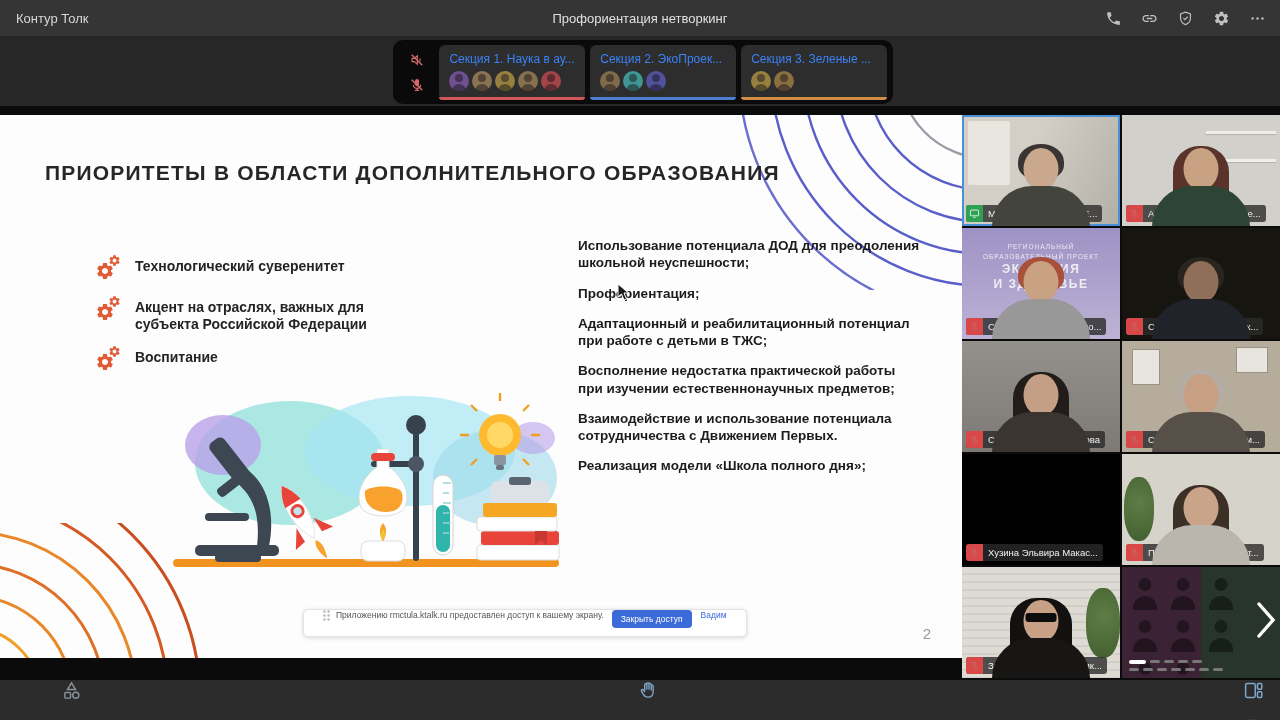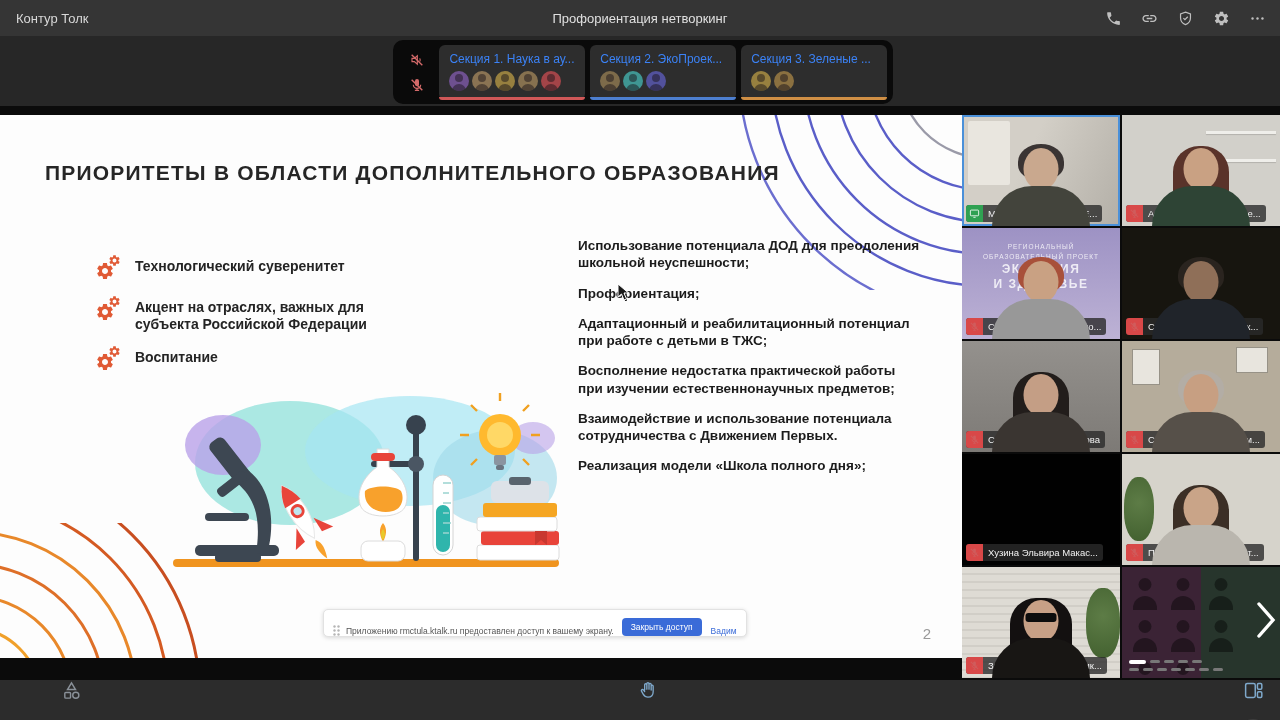--- a/index.html
+++ b/index.html
@@ -44,22 +44,22 @@
   .gear{flex:0 0 42px;position:relative;height:30px;color:#e05a35;}
   .gear .g1{position:absolute;left:2px;top:8px;width:20px;height:20px;}
   .gear .g2{position:absolute;left:15px;top:1px;width:13px;height:13px;}
   .btext{font-size:14px;font-weight:700;color:#242424;line-height:1.22;padding-top:5px;}
   .rightcol{position:absolute;left:578px;top:122px;width:345px;}
   .rightcol p{margin:0 0 13px;font-size:13.5px;font-weight:700;color:#1c1c1c;line-height:1.28;}
   .pagenum{position:absolute;right:31px;bottom:16px;font-size:15px;color:#999;}
   .cursor{position:absolute;left:617px;top:168px;width:13px;height:18px;}
   
   .note{position:absolute;left:303px;top:494px;height:26px;background:#fff;border:1px solid #e2e2e2;
-        border-radius:5px;box-shadow:0 1px 4px rgba(0,0,0,.15);display:flex;align-items:flex-end;
-        padding:0 9px;font-size:8.5px;color:#555;white-space:nowrap;margin-left:20px;}
+        border-radius:5px;box-shadow:0 1px 4px rgba(0,0,0,.15);display:flex;align-items:flex-start;
+        padding:0 19px;font-size:8.5px;color:#555;white-space:nowrap;}
   .grip{width:7px;height:11px;margin-right:6px;color:#b5b5b5;}
   .notebtn{background:#3a6bd8;color:#fff;border:none;border-radius:4px;font-size:8.5px;
            padding:4px 9px;margin-left:8px;font-family:inherit;cursor:pointer;}
   .notehide{color:#3a6bd8;margin-left:9px;cursor:pointer;}
   
   .grid{position:absolute;left:962px;top:115px;width:318px;height:565px;display:grid;
         grid-template-columns:158px 158px;grid-auto-rows:111px;gap:2px;}
   .tile{position:relative;overflow:hidden;background:#111;}
   .tile.active{outline:2px solid #4a90d9;outline-offset:-2px;}
   .pill{position:absolute;left:4px;bottom:4px;display:flex;align-items:center;height:17px;

